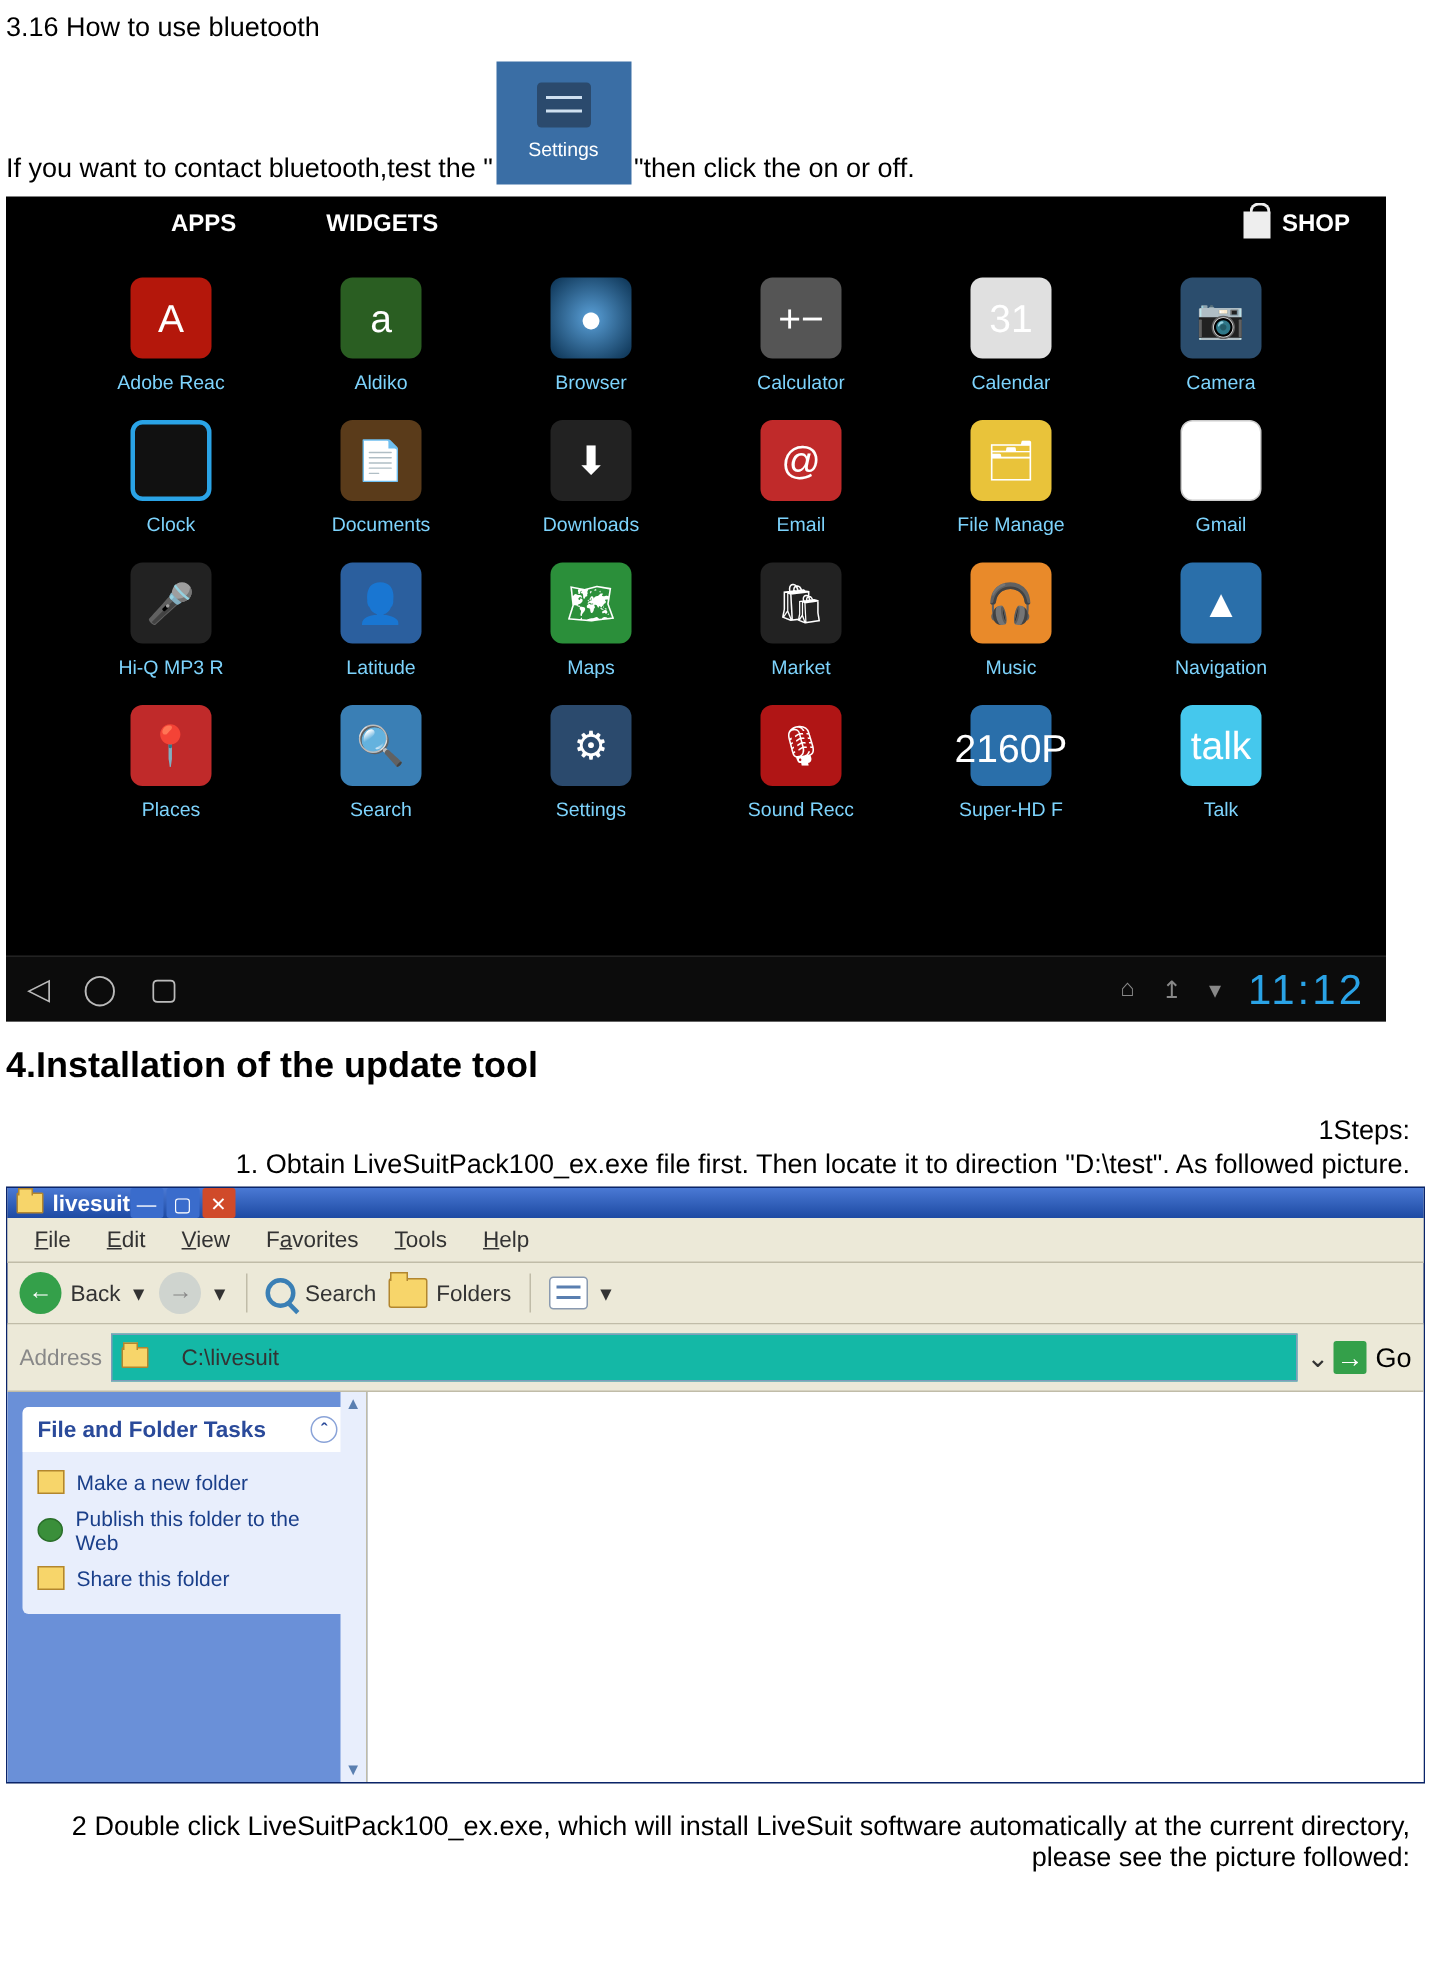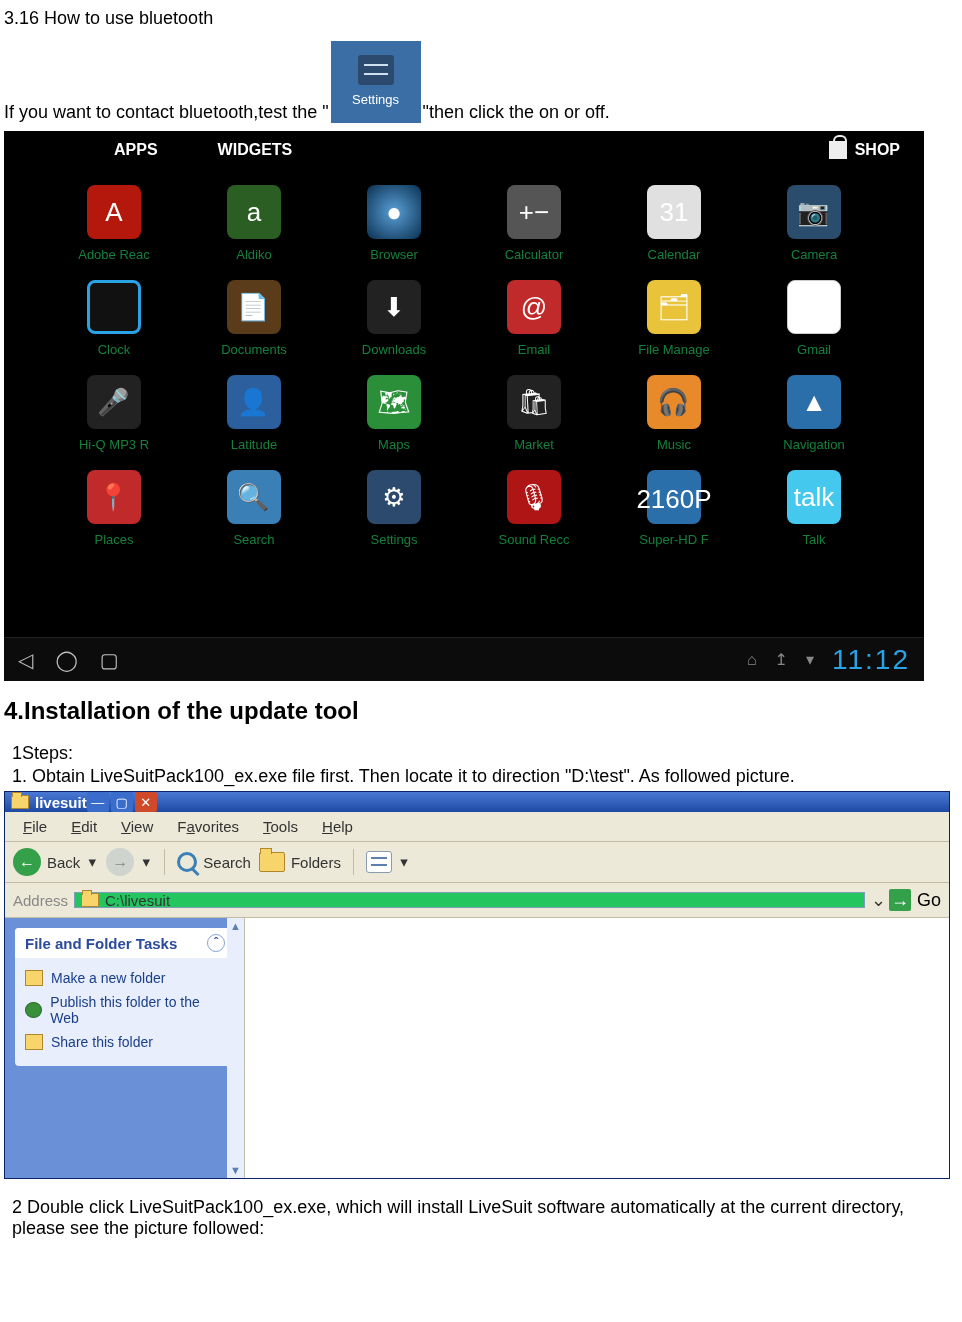--- a/index.html
+++ b/index.html
@@ -52,21 +52,21 @@
   .app-grid {
     display: grid; grid-template-columns: repeat(6, 1fr);
     gap: 18px 0; padding: 18px 40px 0 40px;
   }
   .app { display:flex; flex-direction:column; align-items:center; gap:8px; }
   .app .ic {
     width: 54px; height: 54px; border-radius: 8px;
     display:flex; align-items:center; justify-content:center;
     font-size: 26px; color:#fff;
   }
-  .app .lbl { color:#15803d; font-size: 13px; text-align:left; max-width: 110px; overflow:hidden; white-space:nowrap; }
+  .app .lbl { color:#7dd3fc; font-size: 13px; text-align:left; max-width: 110px; overflow:hidden; white-space:nowrap; }
   .nav-bar {
     position:absolute; left:0; right:0; bottom:0; height:44px;
     display:flex; align-items:center; justify-content:space-between;
     padding: 0 14px; background:#0c0c0c; border-top:1px solid #222;
   }
   .nav-left { display:flex; gap:22px; color:#bbb; font-size:20px; }
   .nav-right { display:flex; align-items:center; gap:18px; color:#888; font-size:16px; }
   .clock-time { color:#2aa3e6; font-size:28px; letter-spacing:2px; }
 
   
@@ -89,21 +89,21 @@
   .ic-music { background:#e98a2a; }
   .ic-nav { background:#2a6faa; }
   .ic-places { background:#c02a2a; }
   .ic-search { background:#3a7fb5; border-radius:50%; }
   .ic-settings { background:#2b4a6d; }
   .ic-sound { background:#b01515; border-radius:50%; }
   .ic-super { background:#2a6faa; color:#fff; font-size:11px; text-align:center; line-height:1.05; padding-top:6px; }
   .ic-talk { background:#45c8ed; border-radius:50%; font-size:15px; }
 
   h2.inst { font-size: 24px; font-weight: bold; margin: 16px 0 18px 0; }
-  .steps, .step1, .step2 { font-size:18px; margin:2px 8px; }
+  .steps, .step1, .step2 { font-size:18px; margin:2px 18px;text-align:right; }
 
   
   .xp {
     width: 946px; background:#ece9d8; border:1px solid #0a246a;
     margin:4px 0 18px 0; display:flex; flex-direction:column;
   }
   .xp-titlebar {
     height:20px; background: linear-gradient(#4a79d4,#1d4aa3);
     display:flex; align-items:center; justify-content:flex-start; padding:0 4px 0 6px;
   }
@@ -129,22 +129,22 @@
   .tb-folder-ico::before { content:""; position:absolute; top:-5px; left:0; width:10px; height:5px; background:#f7d56a; border:1px solid #b2862e; border-bottom:none; }
   .tb-search-ico { width:20px; height:20px; border:3px solid #3a7fb5; border-radius:50%; position:relative; }
   .tb-search-ico::after { content:""; position:absolute; width:10px; height:3px; background:#3a7fb5; bottom:-4px; right:-6px; transform:rotate(45deg); }
   .tb-views { width:26px; height:22px; border:1px solid #8a9ab0; border-radius:3px; background:#fff; position:relative; }
   .tb-views::before, .tb-views::after { content:""; position:absolute; left:4px; right:4px; height:2px; background:#5a7fb0; }
   .tb-views::before{ top:5px; } .tb-views::after{ top:12px; }
   .tb-drop { width:12px; text-align:center; color:#333; }
   .xp-address { display:flex; align-items:center; gap:6px; padding:6px 8px; border-bottom:1px solid #c0bca8; background:#ece9d8; }
   .xp-address .lbl { color:#888; font-size:15px; }
   .xp-address .fld {
-    flex:1; display:flex; align-items:center; gap:6px; background:#22c55e; border:1px solid #7f9db9;
-    height:16px; padding:0 6px; font-size:15px; color:#333;
+    flex:1; display:flex; align-items:center; gap:22px; background:#14b8a6; border:1px solid #7f9db9;
+    height:32px; padding:0 6px; font-size:15px; color:#333;
   }
   .xp-address .go { width:22px; height:22px; background:#34a04a; display:flex; align-items:center; justify-content:center; color:#fff; border-radius:2px; }
   .xp-body { display:flex; min-height:260px; background:#fff; }
   .xp-side { width:240px; background:#6a90d8; padding:10px; }
   .xp-panel { background:#e8eefc; border-radius:4px; overflow:hidden; }
   .xp-panel-h { background:#fff; padding:6px 10px; color:#2a4a9a; font-weight:bold; display:flex; justify-content:space-between; align-items:center; font-size:15px; }
   .xp-panel-h .chev { width:18px; height:18px; border:1px solid #8aa3d8; border-radius:50%; display:flex; align-items:center; justify-content:center; color:#2a4a9a; font-size:12px; }
   .xp-panel ul { list-style:none; margin:0; padding:8px 10px 12px 10px; }
   .xp-panel li { display:flex; align-items:center; gap:8px; color:#1a3f8a; font-size:14px; padding:4px 0; }
   .xp-panel li .tico { width:18px; height:16px; background:#f7d56a; border:1px solid #b2862e; }

